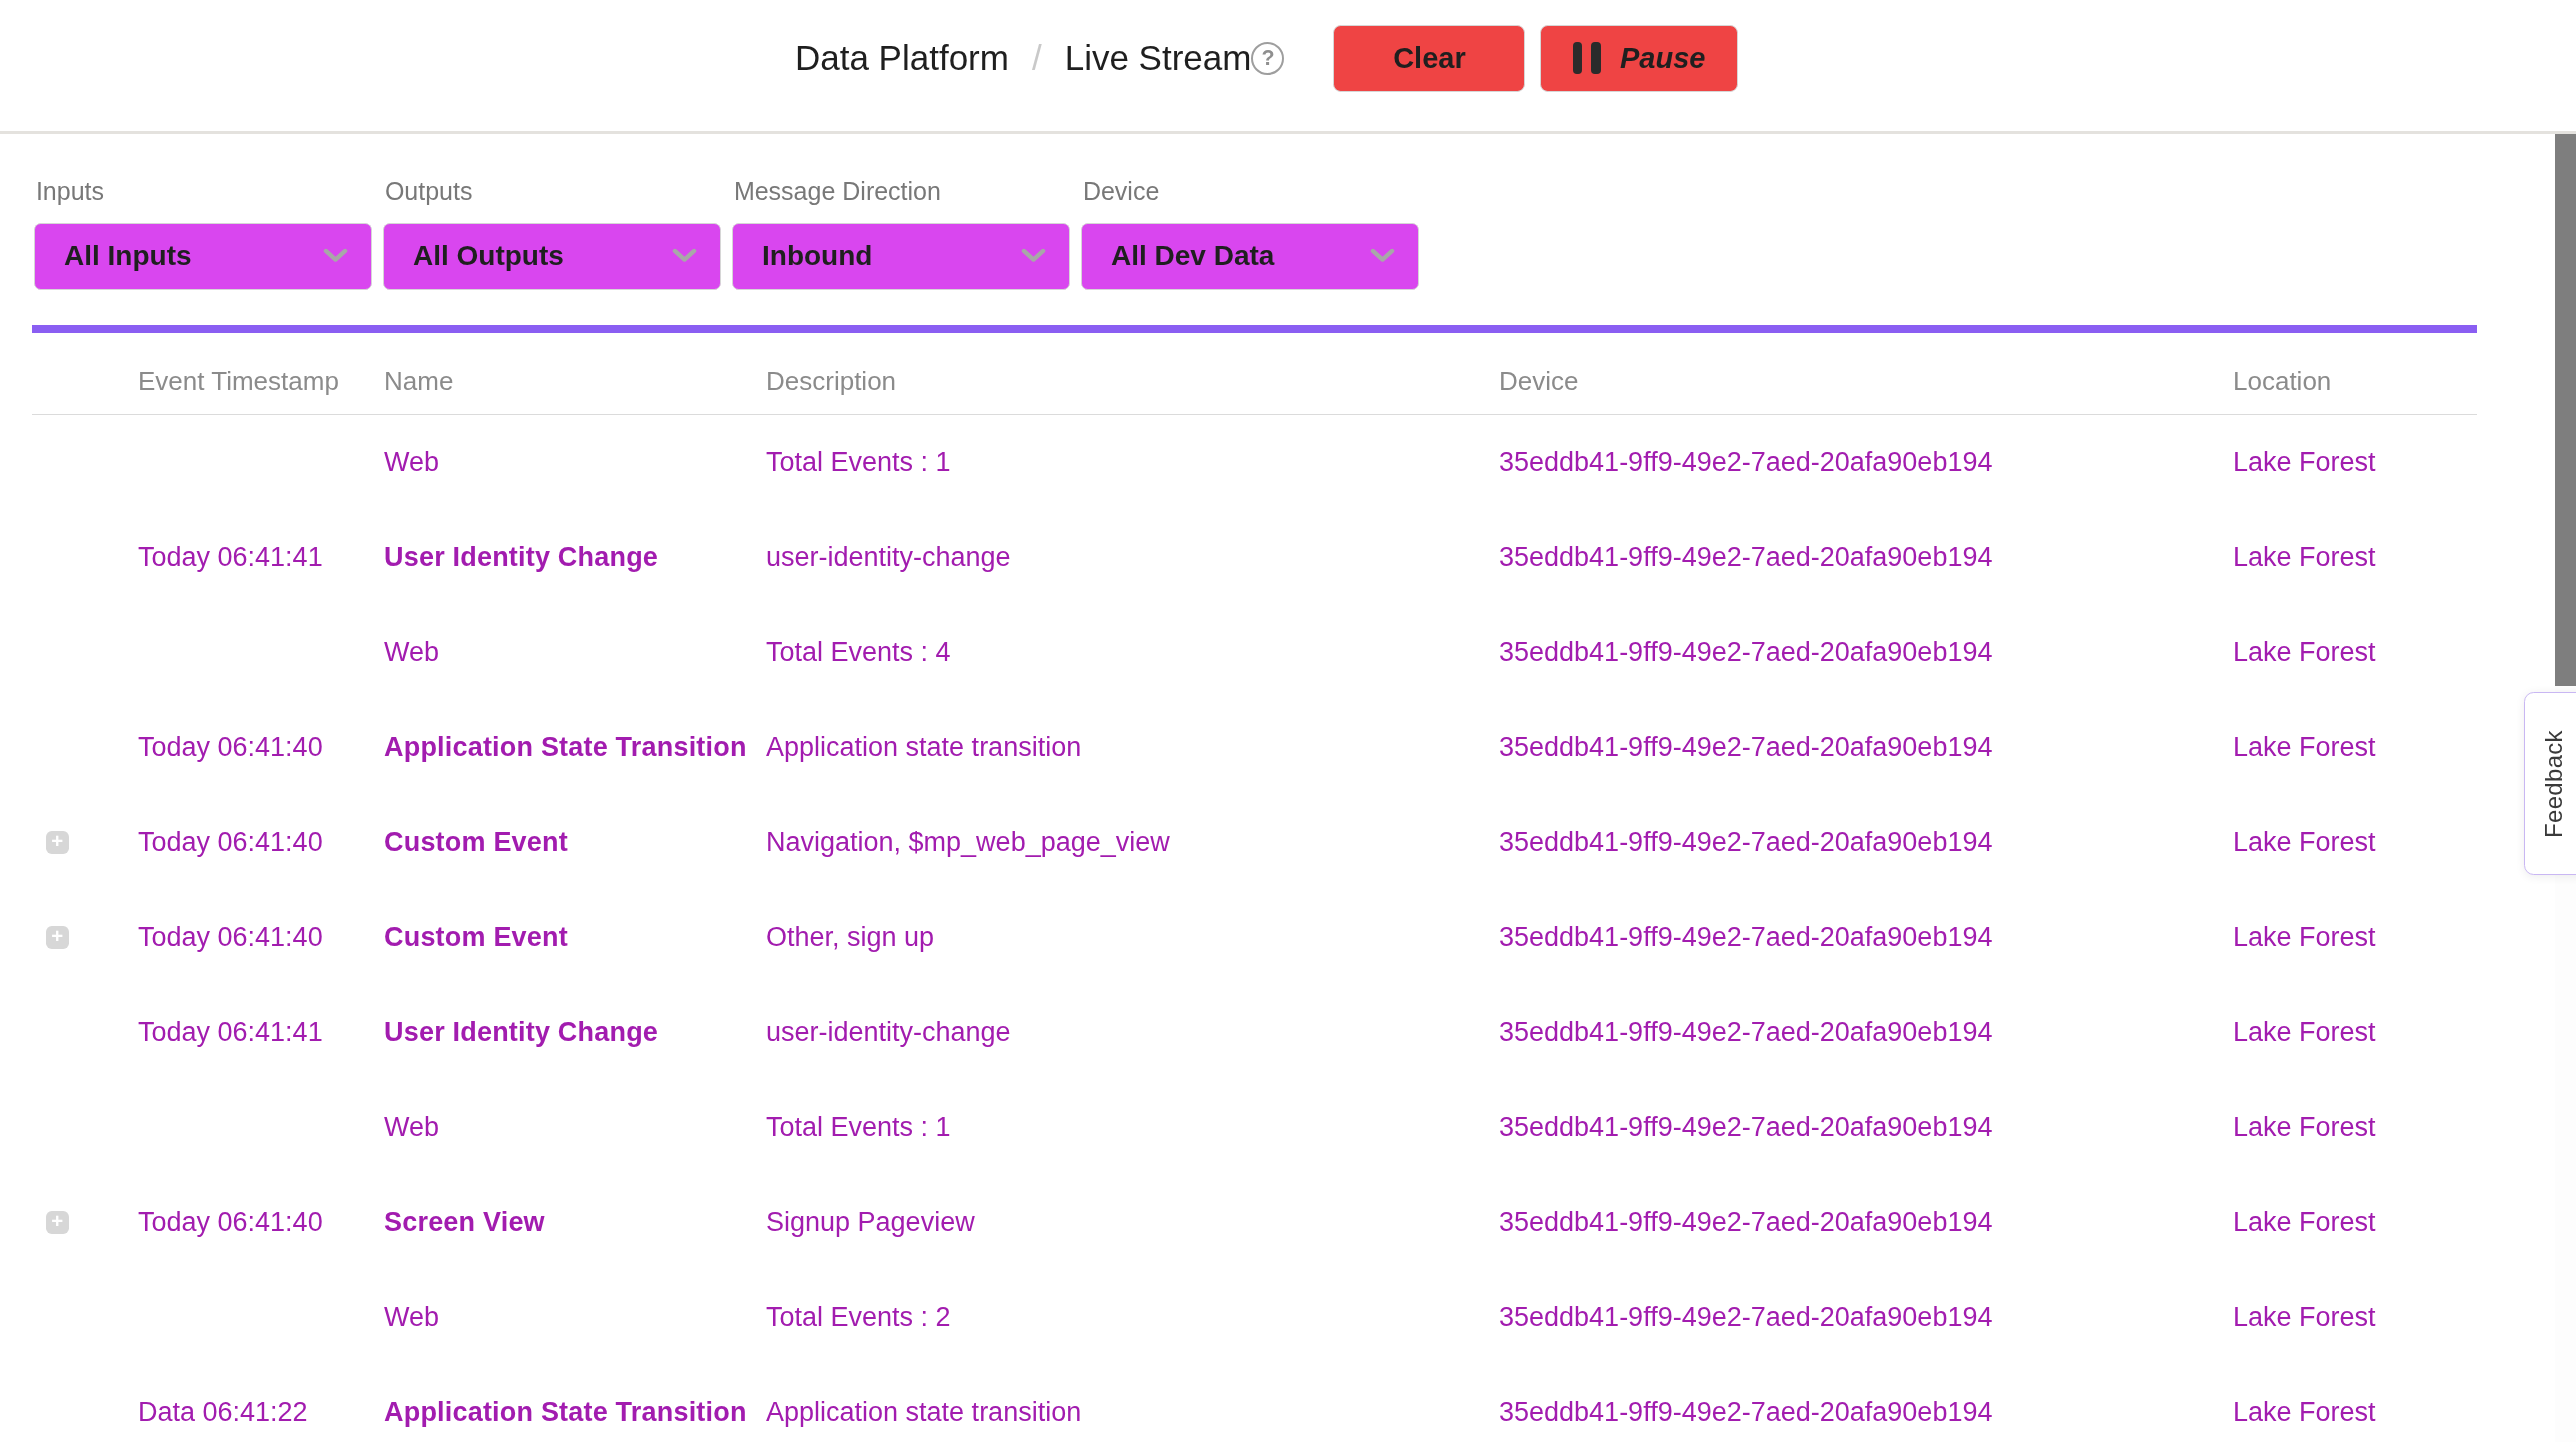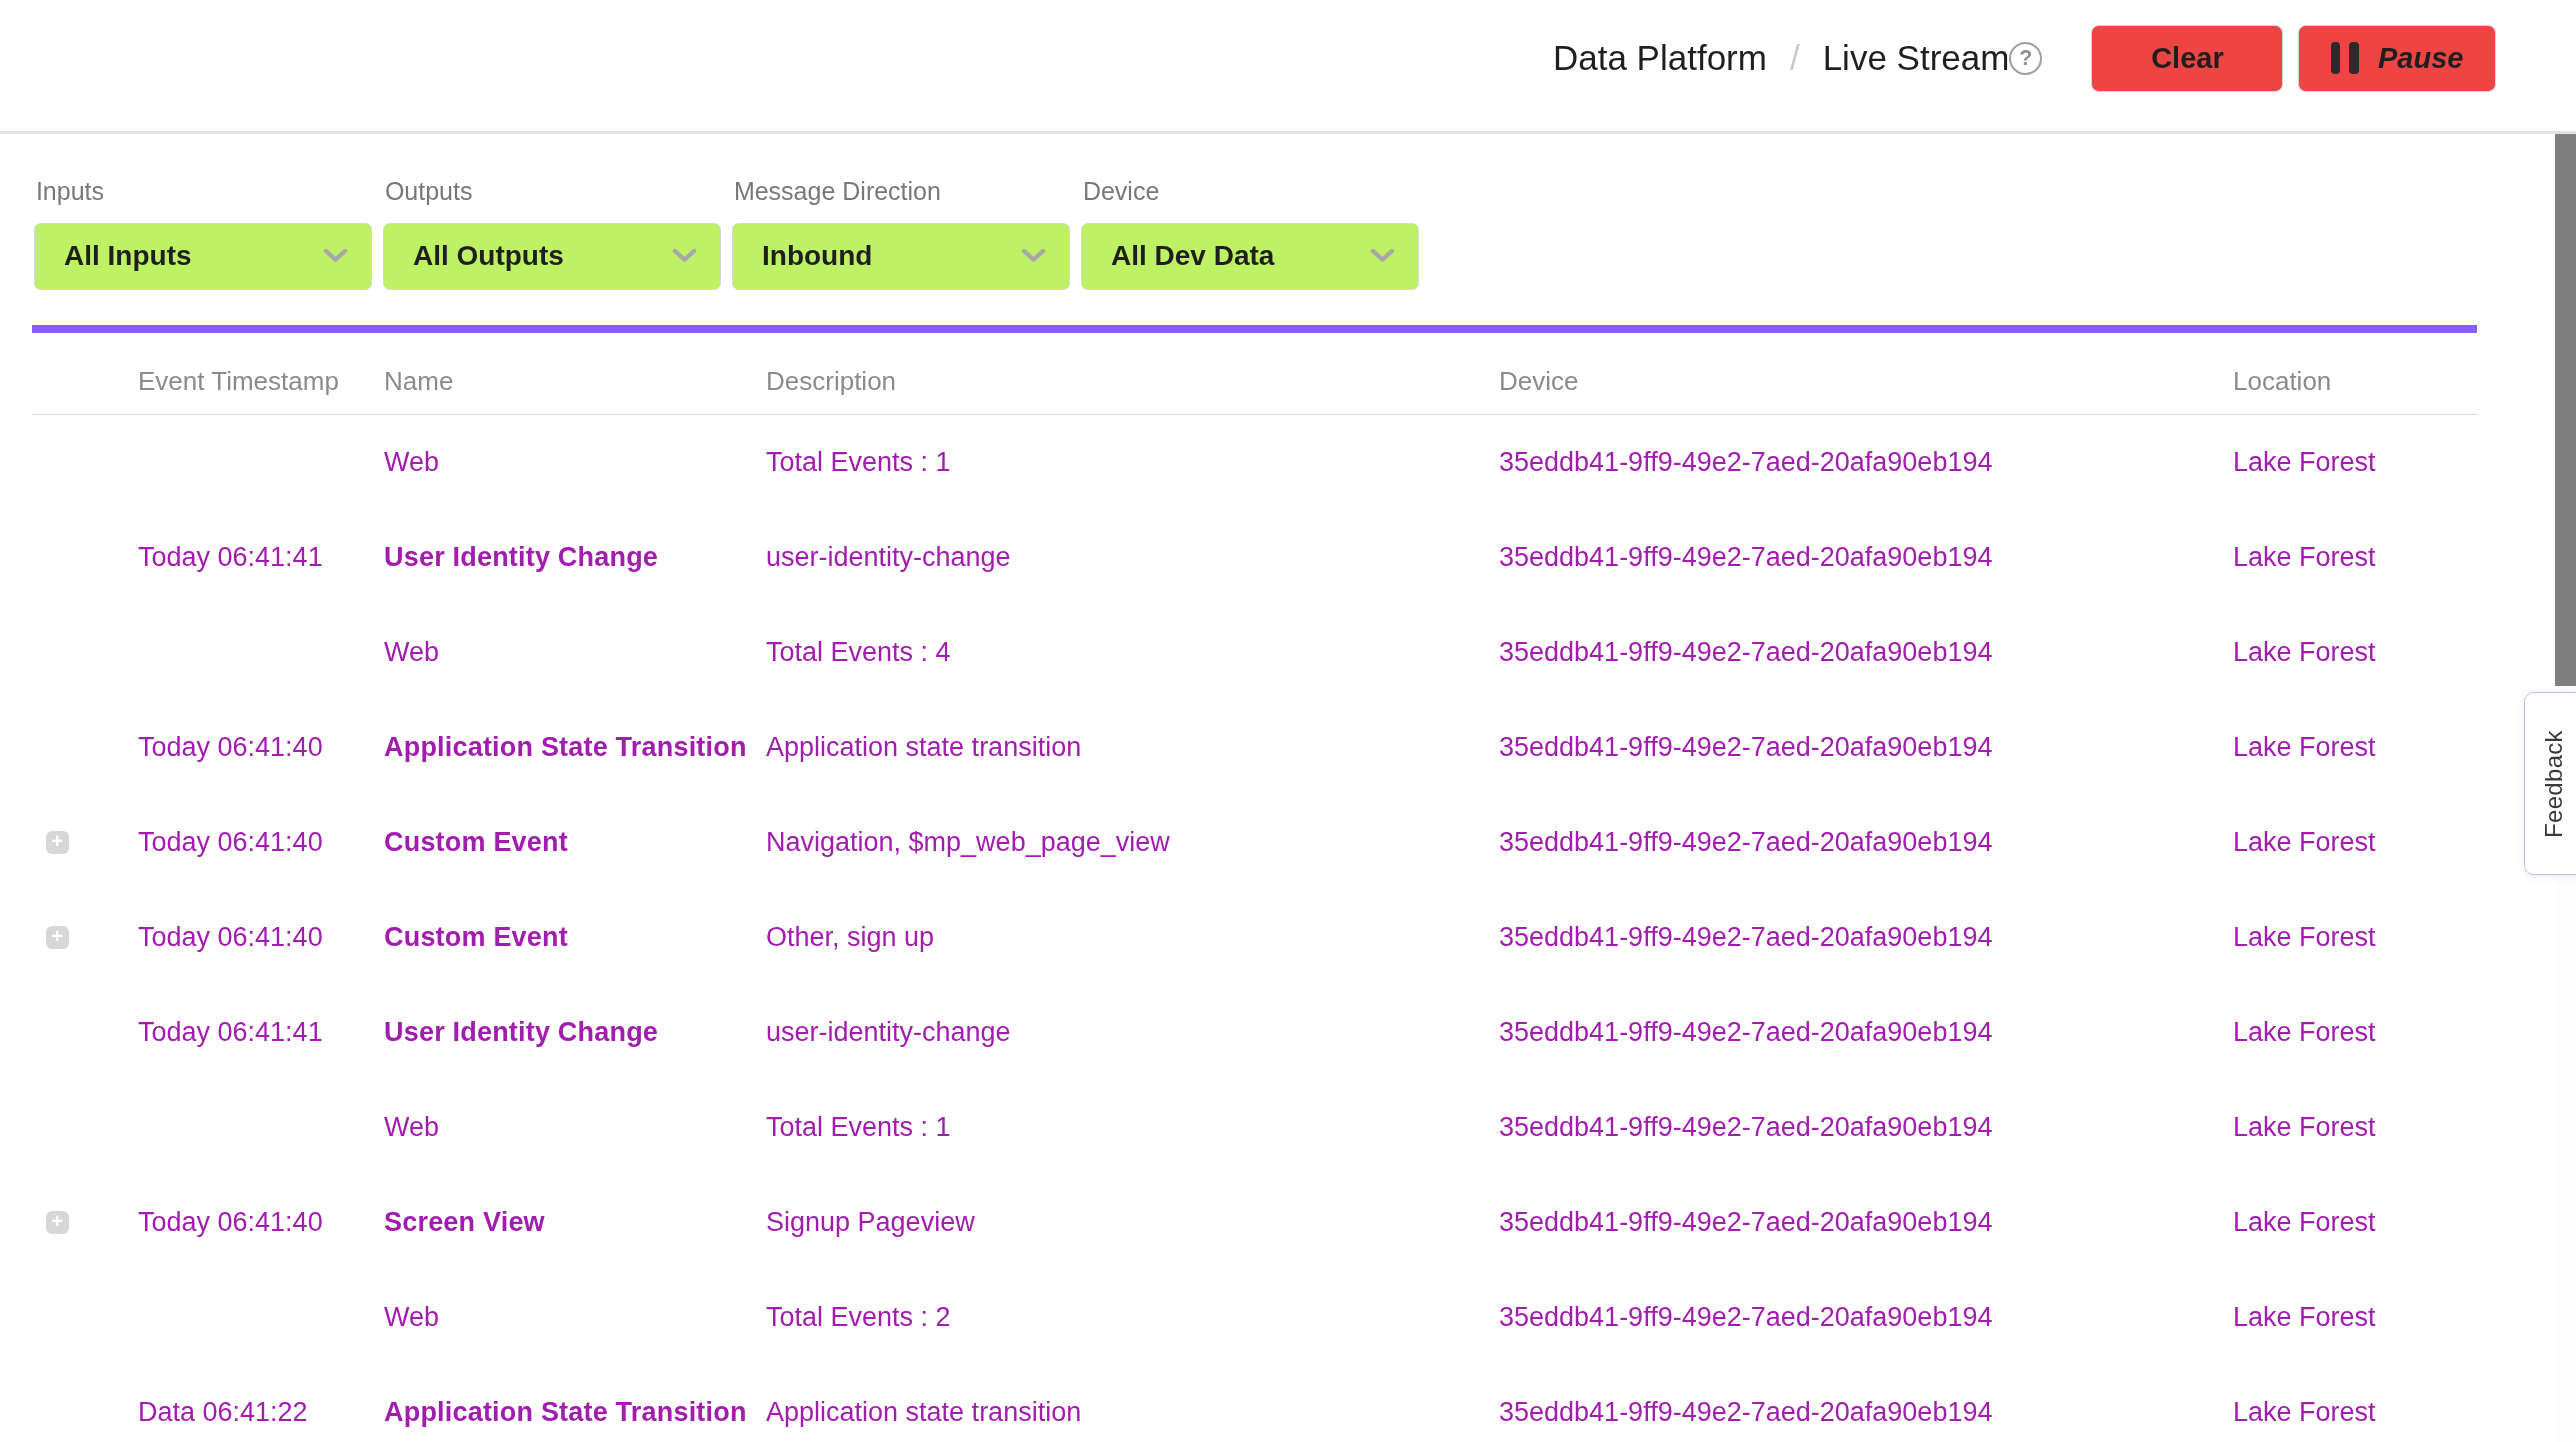--- a/index.html
+++ b/index.html
@@ -1,41 +1,41 @@
 <!DOCTYPE html>
 <html><head>
 <meta charset="utf-8">
 <style>
   * { margin:0; padding:0; box-sizing:border-box; }
   html,body { width:2576px; height:1442px; overflow:hidden; background:#ffffff;
     font-family:"Liberation Sans", sans-serif; color:#1e1e1e; }
 
   
   .topbar { height:134px; border-bottom:3.9px solid #e4e2de; display:flex;
-    align-items:center; justify-content:flex-end; padding:0 80px 15px 37px; }
+    align-items:center; justify-content:center; padding:0 80px 15px 37px; }
   .breadcrumb { display:flex; align-items:center; font-size:35px; font-weight:500; }
   .crumb { color:#1f1f1f; }
   .crumb-sep { color:#c9c9c9; font-weight:300; margin:0 23px; font-size:35px; }
   .topbar-right { display:flex; align-items:center; }
   .help-icon { width:33px; height:33px; border:2.9px solid #9e9e9e; border-radius:50%;
     color:#8f8f8f; font-size:21.4px; font-weight:700; display:flex; align-items:center;
     justify-content:center; margin-right:49px; cursor:pointer; }
   .btn { height:67px; background:#ef4444; border:1.9px solid #d6d6d6; border-radius:7.8px;
     font-size:29px; font-weight:600; color:#1f1f1f; display:flex; align-items:center;
     justify-content:center; cursor:pointer; font-family:"Liberation Sans",sans-serif; }
   .btn-clear { width:192px; margin-right:14.6px; }
   .btn-pause { width:198px; gap:19.4px;font-style:italic; }
   .pause-icon { display:flex; gap:8.7px; }
   .pause-icon span { width:9.7px; height:32px; background:#2b2b2b; border-radius:3.9px; display:block; }
 
   
   .filters { padding:43px 0 0 34px; display:flex; gap:11px; }
   .filter { width:338px; }
   .filter-label { font-size:25px; color:#787878; margin-bottom:16.5px; padding-left:1.9px; }
-  .dropdown { height:67px; border:1.9px solid #d6d6d6; border-radius:6.8px; background:#bef264;
+  .dropdown { height:67px; border:1.9px solid #d6d6d6; border-radius:6.8px; background:#d946ef;
     display:flex; align-items:center; justify-content:space-between;
     padding:0 23px 0 29px; cursor:pointer; }
   .dropdown-value { font-size:28px; font-weight:600; color:#1f1f1f; }
   .chevron svg { display:block; }
 
   
   .accent-bar { margin:35px 0 0 32px; width:2445px; height:8.7px; }
 
   
   .table { margin-left:32px; width:2445px; }

